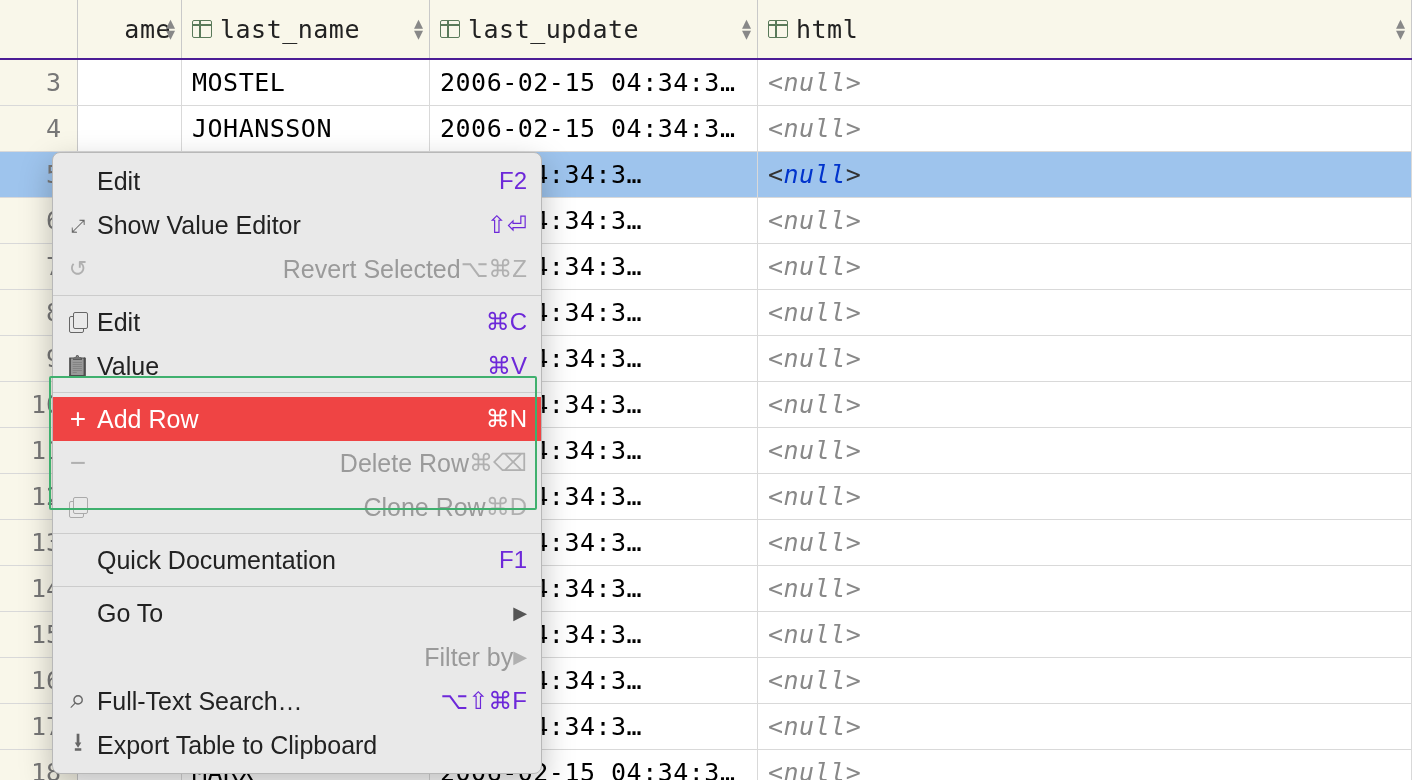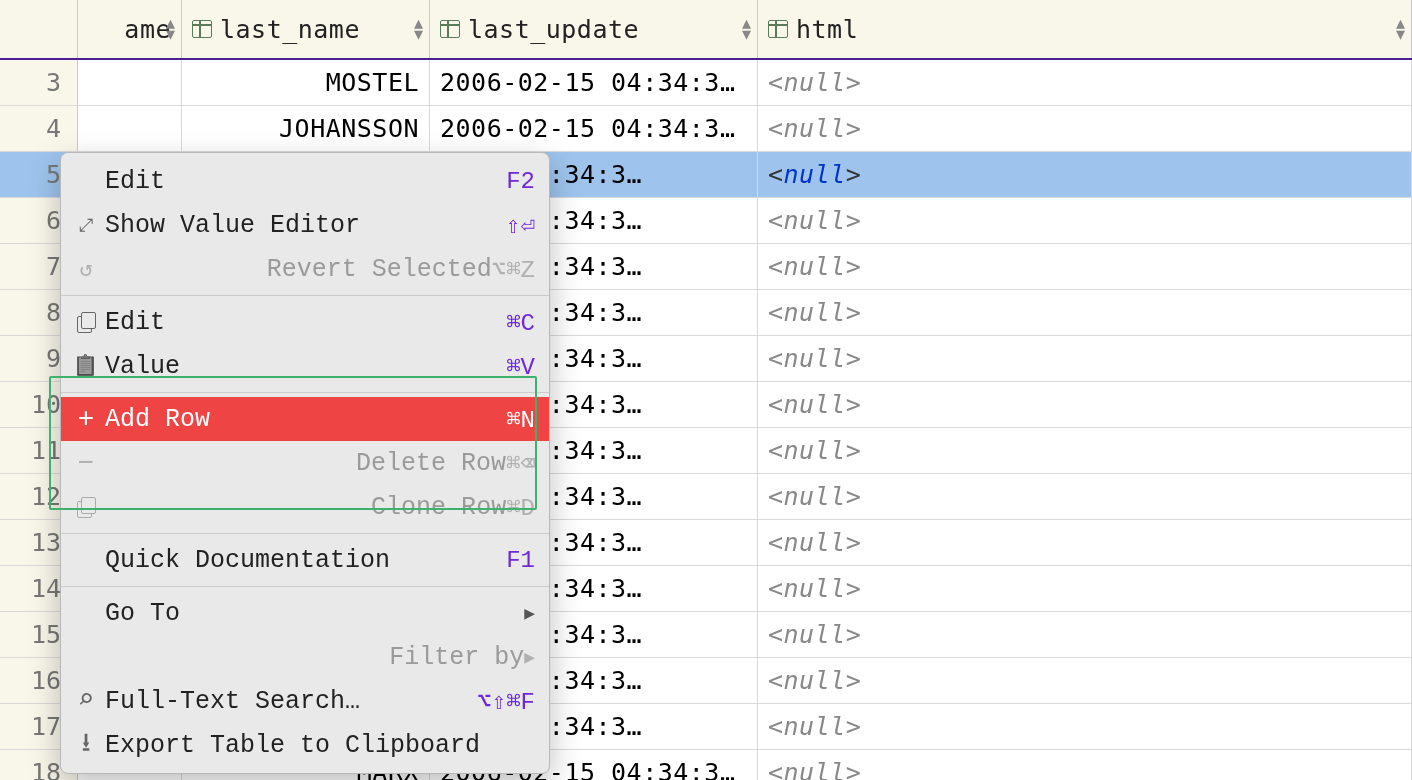--- a/index.html
+++ b/index.html
@@ -22,35 +22,35 @@
   .colicon::before { top: 3px; left: 0; right: 0; height: 1.5px; }
   .colicon::after { top: 0; bottom: 0; left: 6px; width: 1.5px; }
 
   .hlabel { color: #222; }
 
   .body-rows { }
   .row { display: flex; height: 46px; border-bottom: 1px solid #d9d9d9; }
   .gutter { width: 78px; display: flex; align-items: center; justify-content: flex-end; padding-right: 16px; background: #f9f7ea; border-right: 1px solid #c9c9c9; color: #777; font-family: "Menlo", monospace; font-size: 25px; }
   .cell { display: flex; align-items: center; border-right: 1px solid #d9d9d9; padding: 0 10px; white-space: nowrap; overflow: hidden; }
   .cell-name { width: 104px; }
-  .cell-lastname { width: 248px; justify-content: flex-end; }
+  .cell-lastname { width: 248px; }
   .cell-lastupdate { width: 328px; text-align: right; }
   .cell-html { flex: 1; }
 
   .cellval { overflow: hidden; text-overflow: clip; white-space: nowrap; color: #000; }
   .nullval { font-style: italic; color: #888; }
   .punct { color: #888; }
   .nullword { color: #888; }
 
   .row.selected .cell, .row.selected .gutter { background: #9ec4ed; }
   .row.selected .nullword { color: #0033cc; font-weight:500; }
   .row.selected .punct { color: #333; }
 
   
-  .menu { position: absolute; left: 60px; top: 152px; width: 490px; background: #e9e9e9; border: 1px solid #b8b8b8; border-radius: 8px; box-shadow: 0 12px 32px rgba(0,0,0,0.25); padding: 6px 0; font-family: Liberation Mono, monospace; }
+  .menu { position: absolute; left: 52px; top: 152px; width: 490px; background: #e9e9e9; border: 1px solid #b8b8b8; border-radius: 8px; box-shadow: 0 12px 32px rgba(0,0,0,0.25); padding: 6px 0; }
   .mitem { display: flex; align-items: center; height: 44px; padding: 0 14px 0 10px; color: #222; position: relative; }
   .mitem.disabled { color: #9a9a9a; text-align: right; }
   .micon { width: 30px; display: flex; align-items: center; justify-content: center; color: #666; font-size: 22px; flex-shrink: 0; }
   .mitem.disabled .micon { color: #b0b0b0; }
   .mlabel { flex: 1; padding-left: 4px; font-size: 25px; }
   .mshort { color: #6d28d9; font-size: 24px; }
   .mitem.disabled .mshort { color: #b0b0b0; }
   .msep { height: 1px; background: #ccc; margin: 4px 0; }
   .msubarrow { color: #555; font-size: 18px; }
   .mitem.disabled .msubarrow { color: #b0b0b0; }

